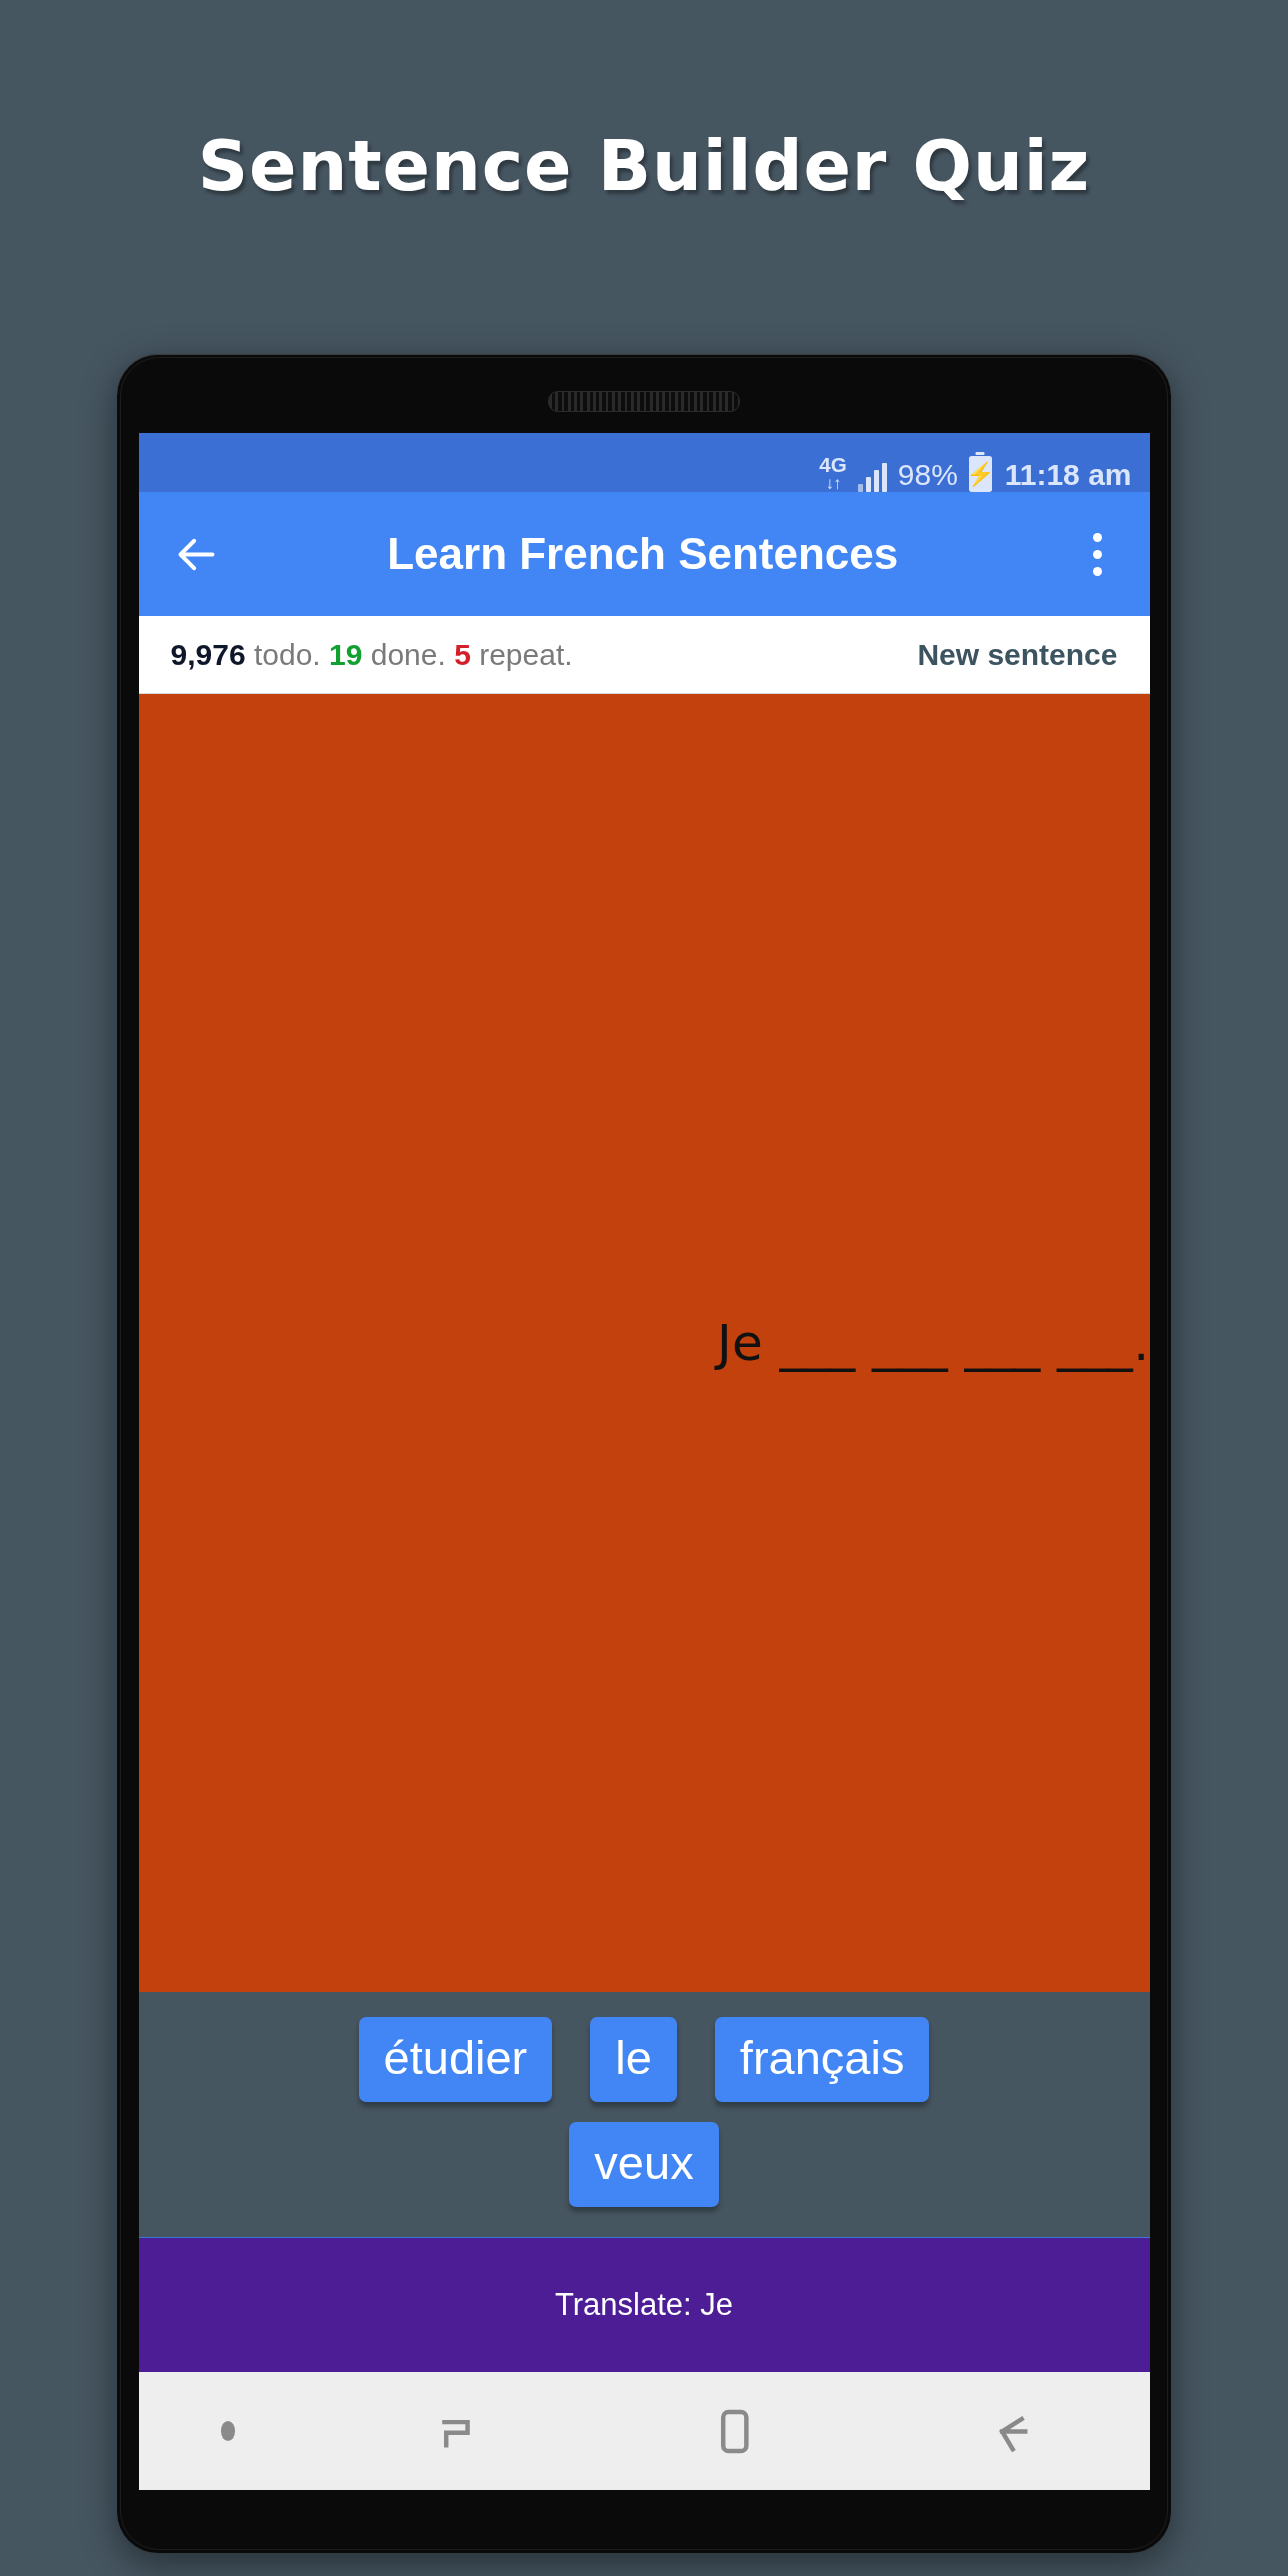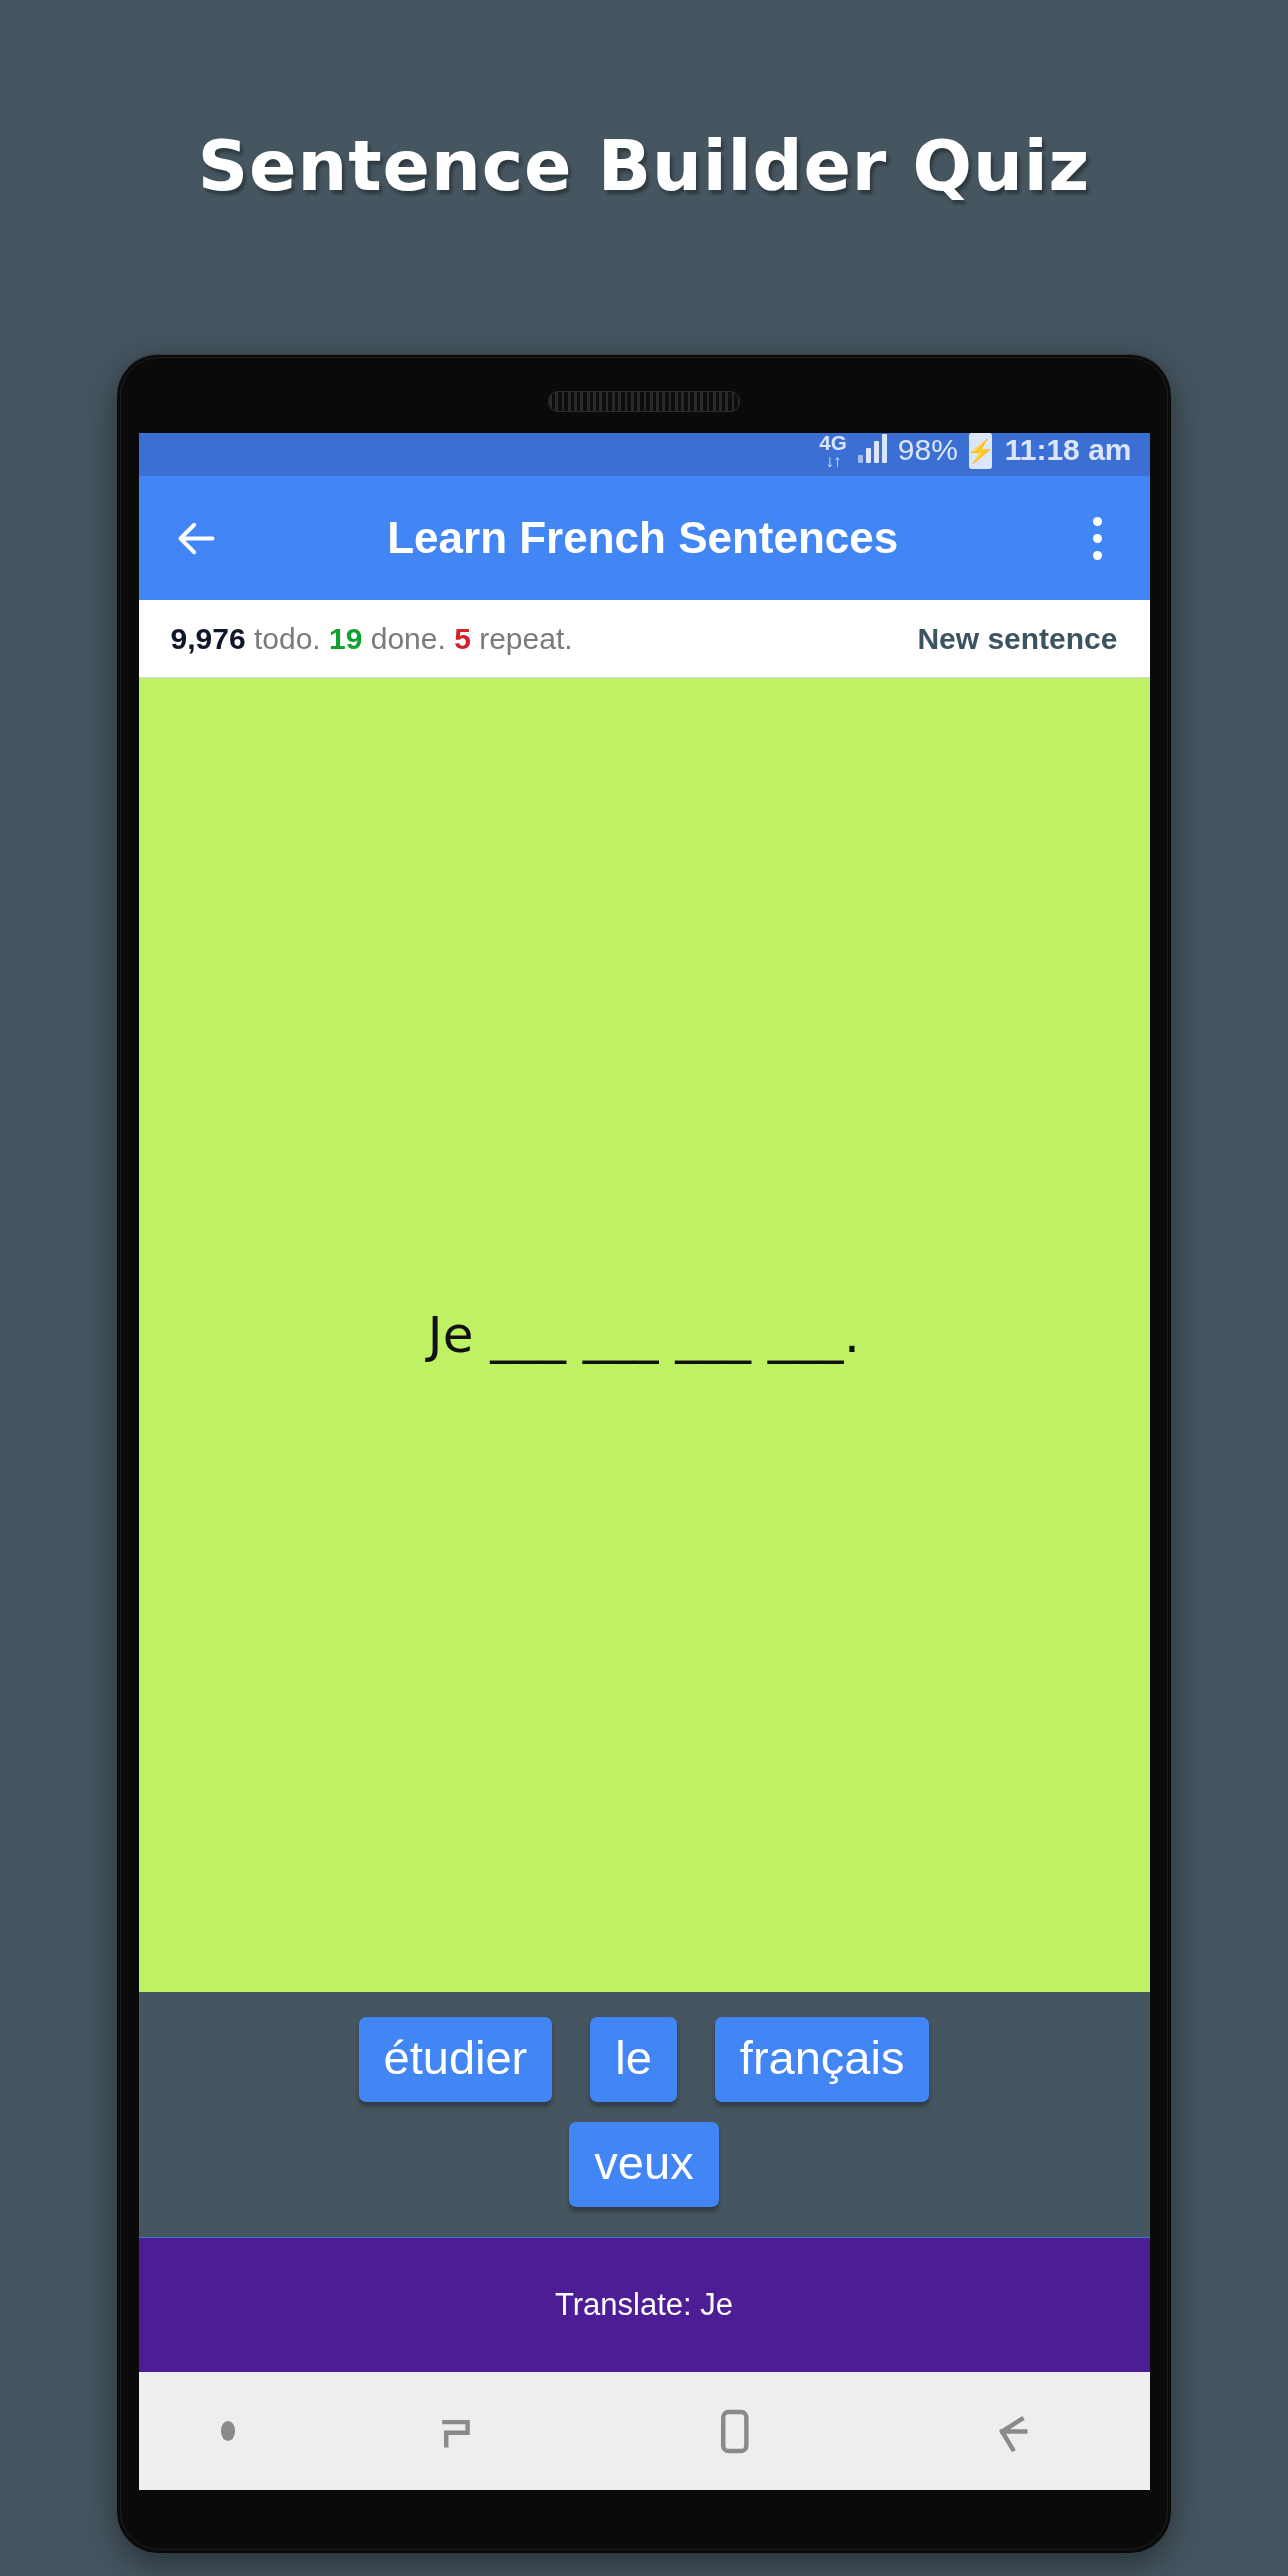--- a/index.html
+++ b/index.html
@@ -75,24 +75,24 @@
     width: 1011px;
     height: 2057px;
     background: #f8f8f8;
     overflow: hidden;
     display: flex;
     flex-direction: column;
   }
 
   
   .status-bar {
-    height: 43px;
+    height: 59px;
     background: #3b6fd4;
     display: flex;
-    align-items: flex-start;
+    align-items: flex-end;
     justify-content: flex-end;
     padding-right: 18px;
     gap: 10.7px;
     color: #dbe6fb;
     flex: 0 0 auto;
   }
   .sb-net {
     display: flex;
     flex-direction: column;
     align-items: center;
@@ -174,24 +174,24 @@
   .stats-text .todo-num { color: #0f172a; }
   .stats-text .done-num { color: #12a030; }
   .stats-text .repeat-num { color: #d3202a; }
   .new-sentence {
     font-size: 30px; font-weight: 700; color: #3c5360; cursor: pointer;
   }
 
   
   .sentence-area {
     flex: 1 1 auto;
-    background: #bef264;
-    display: flex;
-    align-items: center;
-    justify-content: center;
+    background: #c2410c;
+    display: flex;
+    align-items: center;
+    justify-content: flex-end;
   }
   .sentence-text {
     font-size: 50px;
     color: #111111;
     font-family: "DejaVu Sans", sans-serif;
     letter-spacing: 0.4px;
   }
 
   
   .word-bank {

